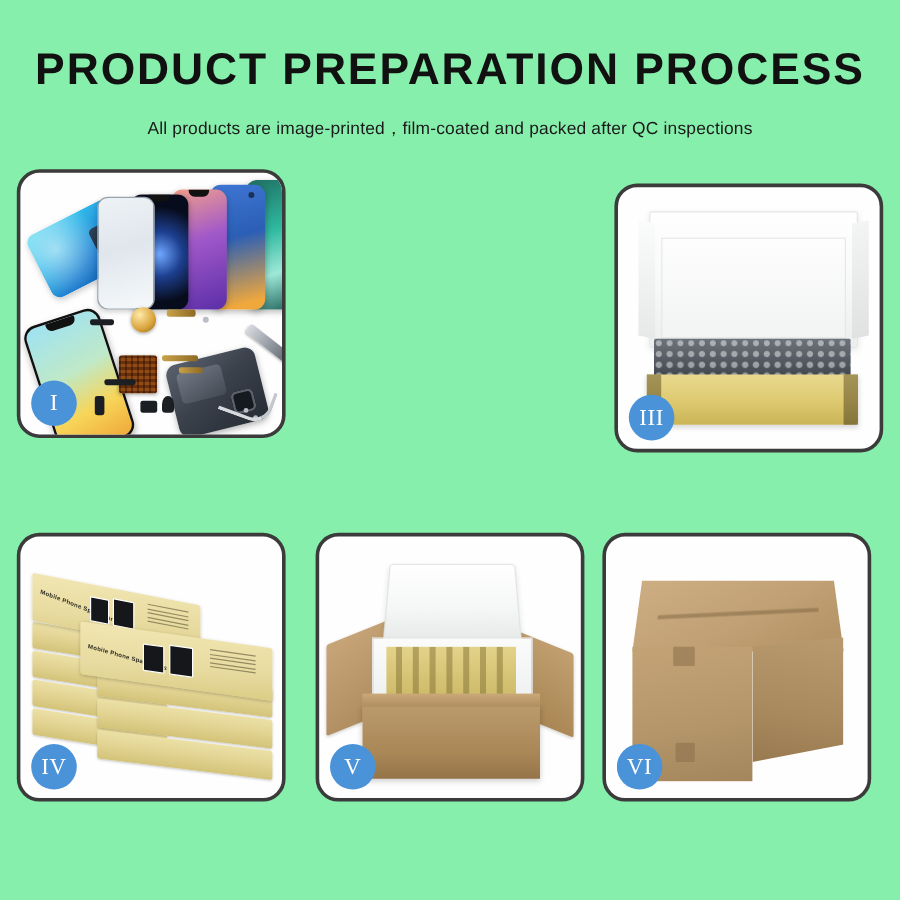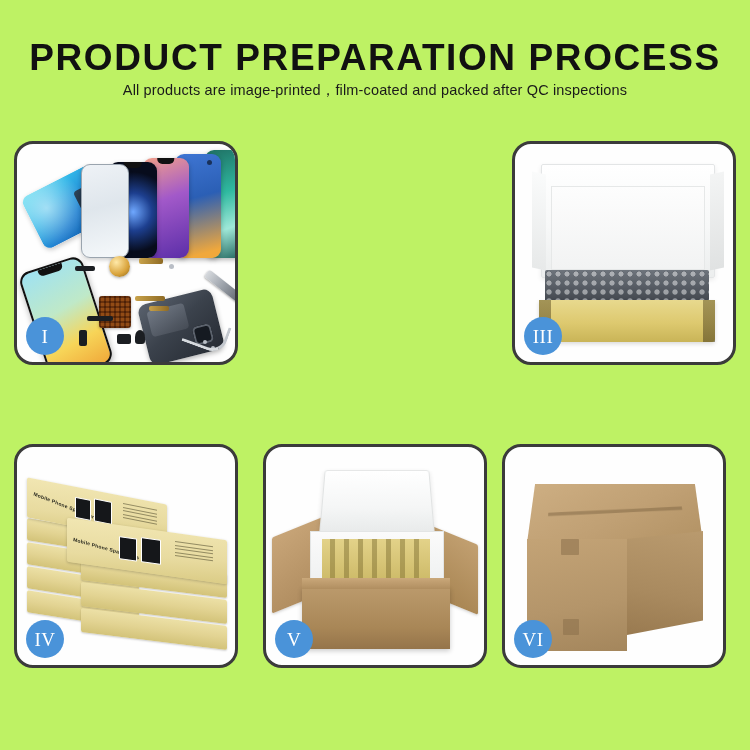--- a/index.html
+++ b/index.html
@@ -2,41 +2,41 @@
 <html><head>
 <meta charset="utf-8">
 <title>Product Preparation Process</title>
 <style>
   html,body{margin:0;padding:0;}
   body{
     width:750px;height:750px;background:#ffffff;overflow:hidden;
     font-family:"Liberation Sans","DejaVu Sans",sans-serif;
     -webkit-font-smoothing:antialiased;
   }
-  .page{position:relative;width:750px;height:750px;background:#bef264;}
+  .page{position:relative;width:750px;height:750px;background:#86efac;}
 
   
   .header{position:absolute;left:0;top:36px;width:750px;text-align:center;}
   .title{
     font-size:37px;line-height:44px;font-weight:700;color:#111;
     letter-spacing:1.6px;white-space:nowrap;
   }
   .subtitle{
-    margin-top:1px;font-size:14.5px;line-height:19px;color:#1a1a1a;
+    margin-top:19px;font-size:14.5px;line-height:19px;color:#1a1a1a;
     letter-spacing:.15px;white-space:nowrap;font-weight:400;
   }
 
   
   .grid{position:absolute;left:14px;top:141px;width:722px;height:545px;}
   .panel{
     position:absolute;width:224px;height:224px;
     border:3px solid #3b3b3b;border-radius:19px;
     background:#fefefe;box-sizing:border-box;overflow:hidden;
   }
-  .p1{left:0;top:0;}   .p2{left:249px;top:0;}   .p3{left:498px;top:0;text-decoration:underline;}
+  .p1{left:0;top:0;}   .p2{left:249px;top:0;}   .p3{left:498px;top:12px;text-decoration:underline;}
   .p4{left:0;top:303px;} .p5{left:249px;top:303px;} .p6{left:488px;top:303px;}
 
   .scene{position:absolute;inset:0;overflow:hidden;}
 
   
   .badge{
     position:absolute;left:9px;bottom:7px;width:38px;height:38px;border-radius:50%;
     background:#4a93d9;color:#fff;display:flex;align-items:center;justify-content:center;
     font-family:"Liberation Serif","DejaVu Serif",serif;font-size:19px;line-height:1;
     letter-spacing:.5px;z-index:40;box-shadow:0 0 0 0 rgba(0,0,0,0);

